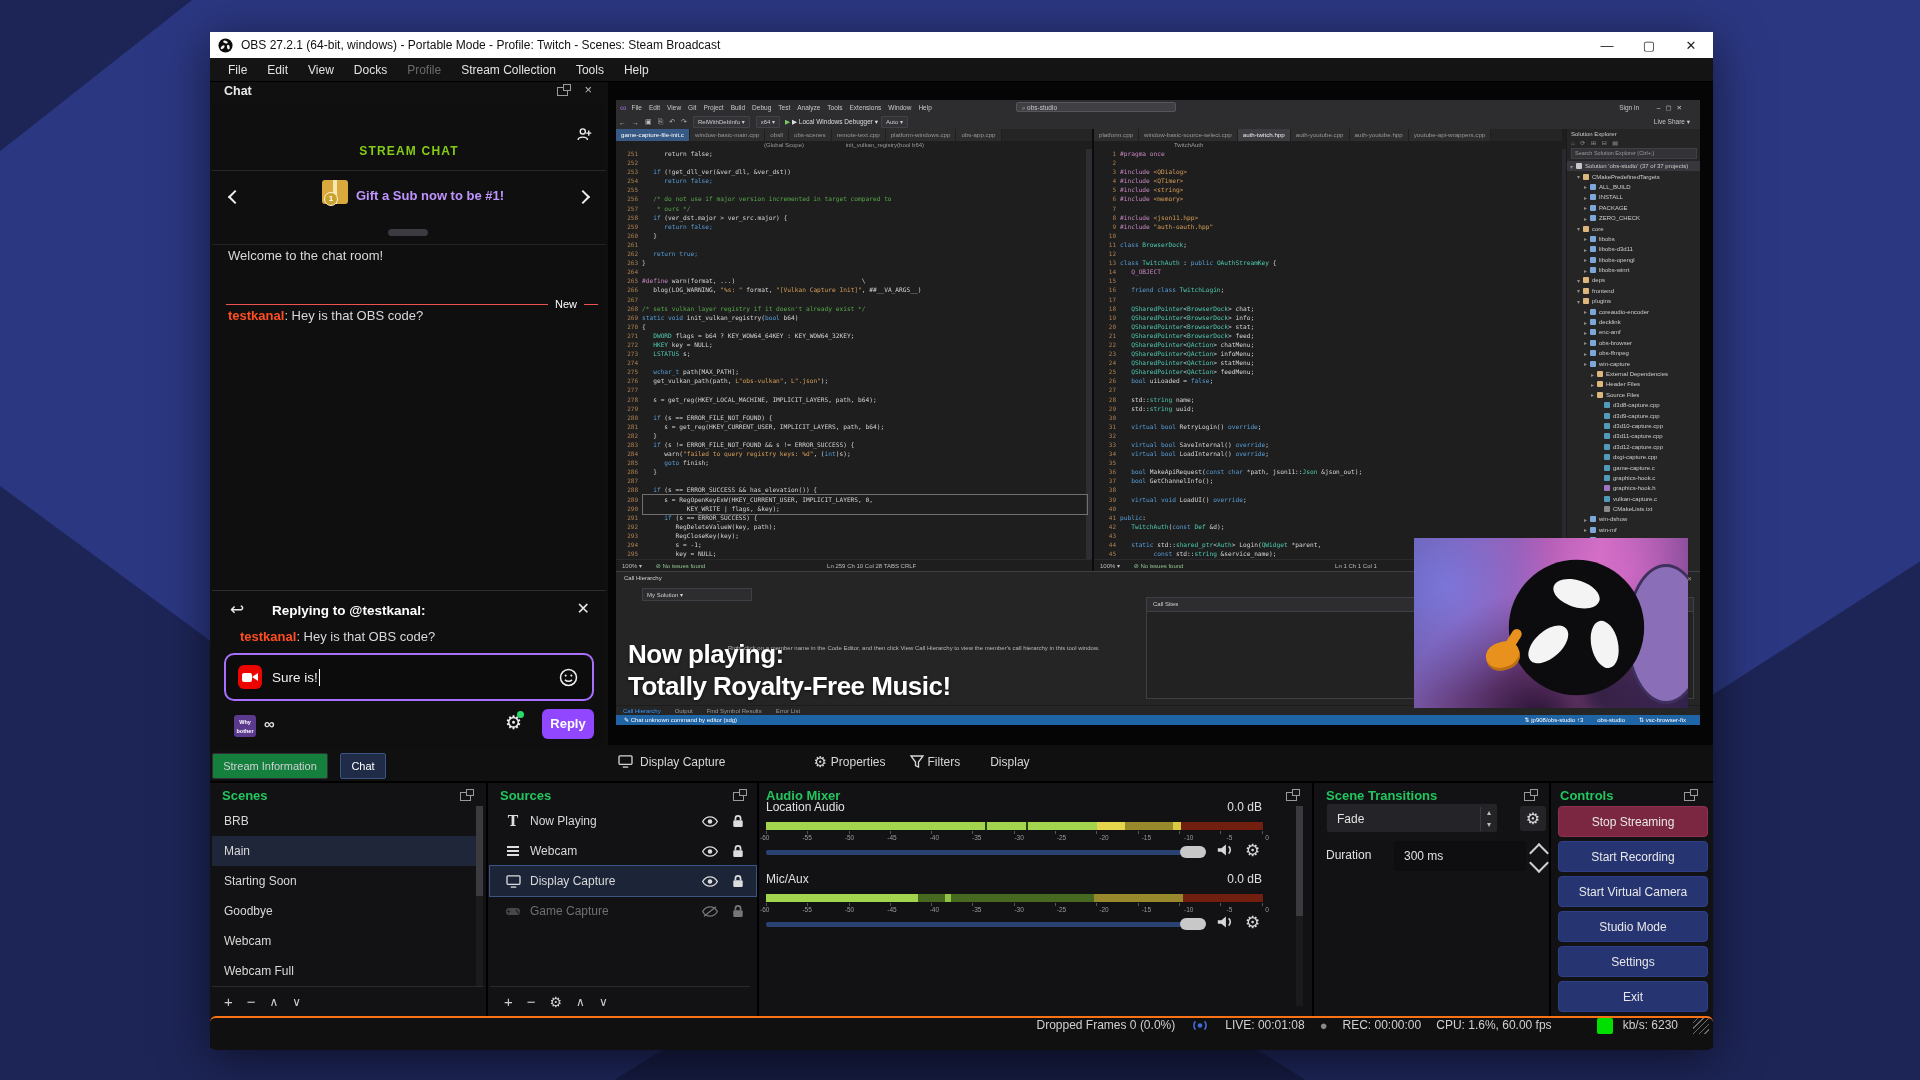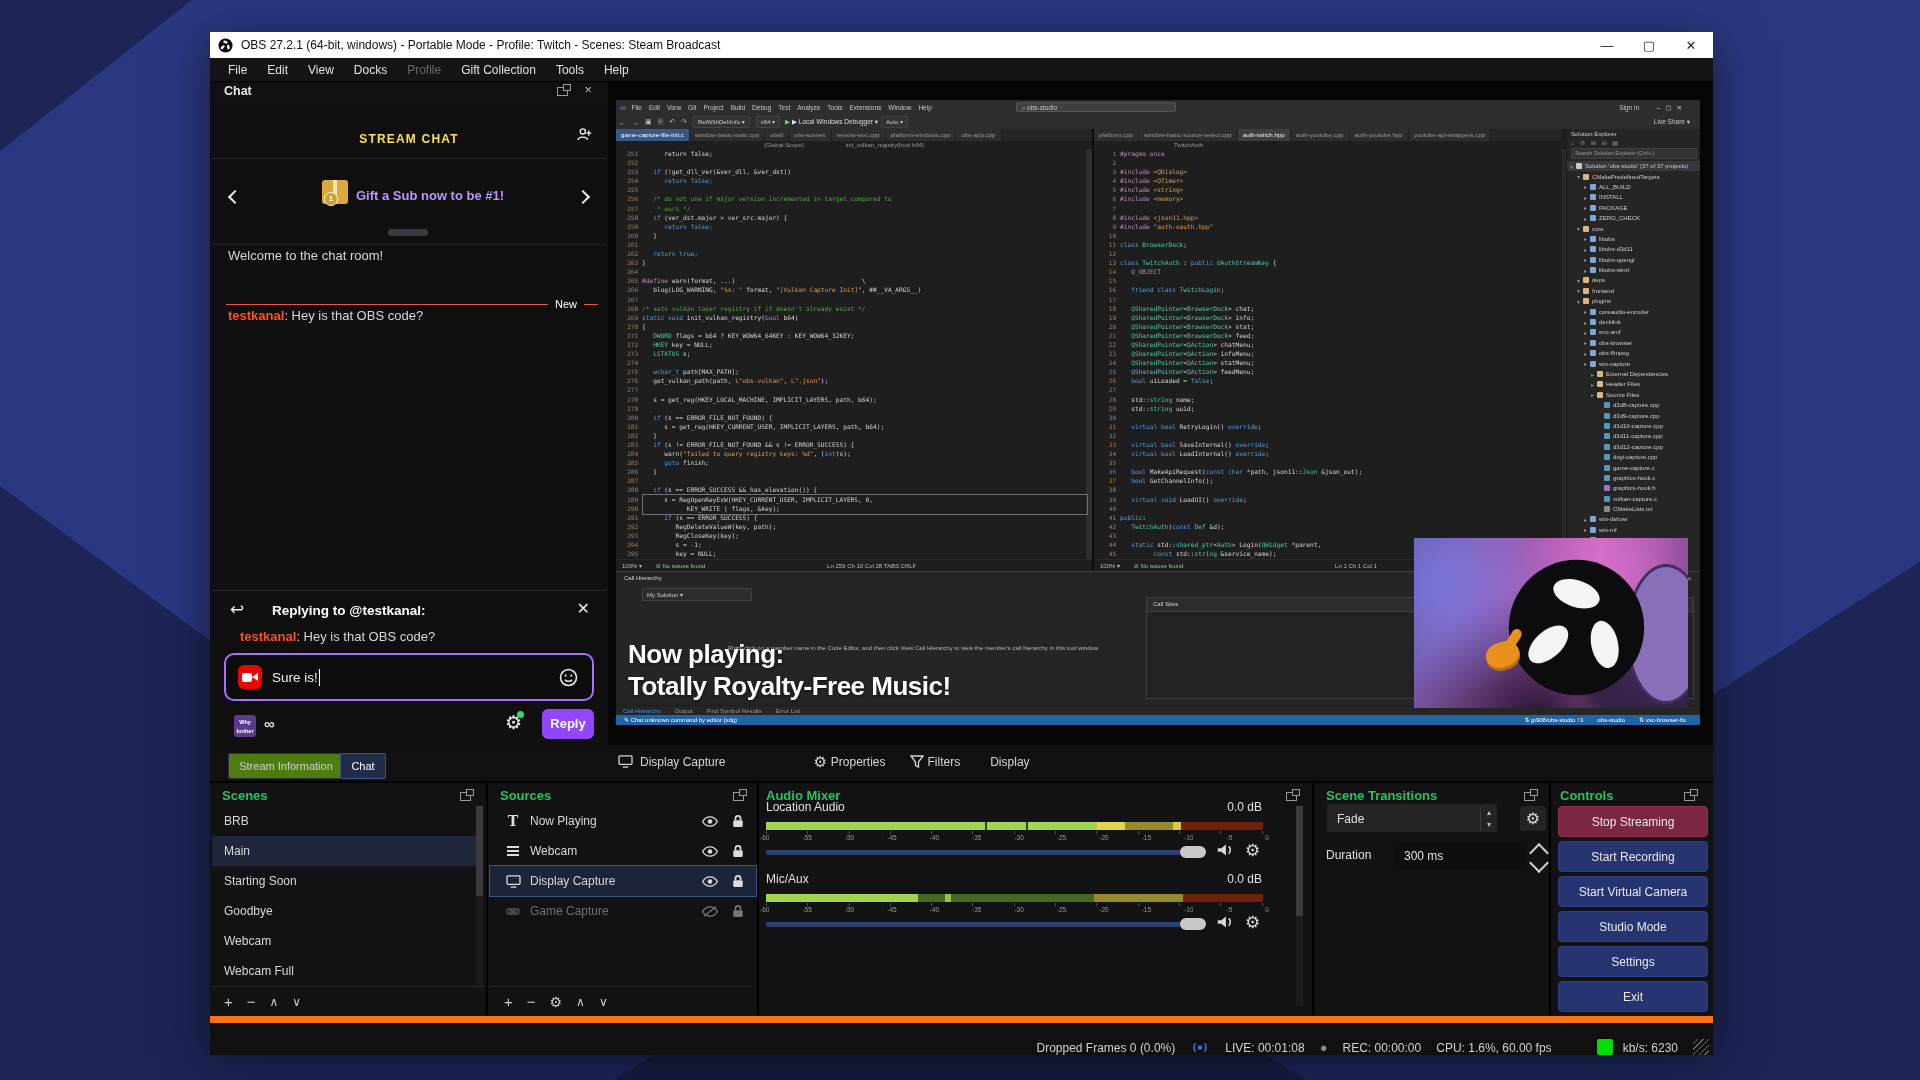--- a/index.html
+++ b/index.html
@@ -13,21 +13,21 @@
   .winbtn{position:absolute;top:32px;width:42px;height:26px;display:flex;align-items:center;justify-content:center;font-size:13px;color:#222;}
   #menubar{position:absolute;left:210px;top:58px;width:1503px;height:24px;background:#141414;border-bottom:1px solid #000;display:flex;align-items:center;padding-left:8px;box-sizing:border-box;}
   #menubar span{padding:0 10px;font-size:12px;color:#e2e2e2;}
   #menubar span.dis{color:#6a6a6a;}
   
   #dockhead{position:absolute;left:210px;top:82px;width:398px;height:20px;color:#e8e8e8;font-size:12.5px;font-weight:bold;}
   #dockhead .lbl{position:absolute;left:14px;top:2px;}
   .float-ic{display:inline-block;width:9px;height:7px;border:1px solid #9a9a9a;position:relative;}
   .float-ic::after{content:"";position:absolute;right:-4px;top:-4px;width:6px;height:5px;border:1px solid #9a9a9a;background:#151517;}
   #twitch{position:absolute;left:212px;top:104px;width:394px;height:644px;background:#0f0f10;}
-  #sc-head{position:absolute;left:212px;top:120px;width:394px;height:38px;border-bottom:1px solid #28282c;color:#fde047;font-weight:bold;font-size:12px;letter-spacing:1.2px;text-align:center;line-height:38px;}
+  #sc-head{position:absolute;left:212px;top:132px;width:394px;height:38px;border-bottom:1px solid #28282c;color:#84cc16;font-weight:bold;font-size:12px;letter-spacing:1.2px;text-align:center;line-height:38px;}
   .chev{display:inline-block;width:8px;height:8px;border-left:2px solid #efeff1;border-bottom:2px solid #efeff1;}
   #gift{position:absolute;left:212px;top:158px;width:394px;height:86px;border-bottom:1px solid #232327;}
   #gift .txt{position:absolute;left:144px;top:30px;font-size:13px;font-weight:bold;color:#bf94ff;}
   #giftbox{position:absolute;left:110px;top:22px;width:26px;height:24px;background:#d9a93e;border-radius:3px;}
   #giftbox::before{content:"";position:absolute;left:11px;top:0;width:4px;height:24px;background:#f6e6b0;}
   #giftbox::after{content:"1";position:absolute;left:2px;bottom:-2px;width:12px;height:12px;background:#caa22f;border:1px solid #fff3cf;border-radius:50%;color:#fff;font-size:8px;font-weight:bold;text-align:center;line-height:12px;}
   #gift-pill{position:absolute;left:176px;top:71px;width:40px;height:7px;border-radius:4px;background:#3a3a40;}
   .twmsg{font-size:13px;color:#d8d8dc;}
   .twuser{font-weight:bold;color:#ff4f21;}
   #newdiv{position:absolute;left:226px;top:282px;width:372px;display:flex;align-items:center;}
@@ -122,21 +122,21 @@
   .shandle{position:absolute;width:26px;height:12px;background:#c8c8c8;border-radius:6px;}
   .mixgear{position:absolute;font-size:17px;color:#d8d8d8;}
   .dbl{position:absolute;font-size:12px;color:#e0e0e0;}
   #fadecombo{position:absolute;left:1326px;top:803px;width:172px;height:30px;background:#242428;border:1px solid #141416;border-radius:3px;color:#e0e0e0;font-size:12px;line-height:30px;padding-left:10px;box-sizing:border-box;}
   #fadecombo .sp{position:absolute;right:6px;top:3px;font-size:8px;line-height:12px;color:#bbb;border-left:1px solid #39393e;padding-left:6px;}
   #trgear{position:absolute;left:1520px;top:806px;width:26px;height:25px;background:#242428;border-radius:3px;color:#d8d8d8;font-size:16px;text-align:center;line-height:25px;}
   #durfield{position:absolute;left:1394px;top:841px;width:132px;height:30px;background:#0e0e10;color:#e0e0e0;font-size:12px;line-height:30px;padding-left:10px;box-sizing:border-box;}
   .bigchev{position:absolute;left:1532px;width:12px;height:12px;border-left:2.5px solid #cfcfcf;border-bottom:2.5px solid #cfcfcf;}
   .ctrlbtn{position:absolute;left:1558px;width:148px;height:29px;border-radius:4px;background:#263572;border:1px solid #2e3f85;color:#e8e8e8;font-size:12px;display:flex;align-items:center;justify-content:center;}
   .ctrlbtn.danger{background:#7b2742;border-color:#8f3150;}
-  #statusbar{position:absolute;left:210px;top:1016px;width:1503px;height:32px;background:#101010;border-top:7px solid #f97316;display:flex;align-items:flex-end;justify-content:flex-end;font-size:12px;color:#d0d0d0;}
+  #statusbar{position:absolute;left:210px;top:1016px;width:1503px;height:32px;background:#101010;border-top:2px solid #f97316;display:flex;align-items:flex-start;justify-content:flex-end;font-size:12px;color:#d0d0d0;border-radius:6px;}
   #statusbar .it{margin-right:15px;white-space:nowrap;}
   #grip{width:16px;height:16px;margin-right:4px;background:repeating-linear-gradient(135deg,transparent 0 3px,#6a6a6a 3px 4px);}
   .greensq{width:16px;height:16px;background:#00e000;border-radius:2px;margin-right:10px;margin-left:30px;}
   svg{display:block;}
 </style>
 </head>
 <body>
 
 <div id="desktop">
 
@@ -163,21 +163,21 @@
   <div class="winbtn" style="left:1586px">—</div>
   <div class="winbtn" style="left:1628px">▢</div>
   <div class="winbtn" style="left:1670px">✕</div>
 
   <div id="menubar">
       <span>File</span>
       <span>Edit</span>
       <span>View</span>
       <span>Docks</span>
       <span class="dis">Profile</span>
-      <span>Gift Collection</span>
+      <span>Stream Collection</span>
       <span>Tools</span>
       <span>Help</span>
     </div>
 
   <div id="dockhead">
     <span class="lbl">Chat</span>
     <span class="float-ic" style="position:absolute;right:40px;top:5px"></span>
     <span style="position:absolute;right:16px;top:0;color:#bbb;font-weight:normal;font-size:13px">×</span>
   </div>
   <div id="twitch"></div>
@@ -225,21 +225,21 @@
             <path d="M6.3 12.3 C8 14.6 12 14.6 13.7 12.3" fill="none" stroke="#efeff1" stroke-width="1.6"></path>
           </svg>
       </span>
     </div>
     <div id="emobadge">Why bother</div>
     <span id="inf">∞</span>
     <span id="rgear">⚙<span class="dot"></span></span>
     <div id="replybtn">Reply</div>
   </div>
   <div id="chattabs">
-      <div class="dtab" style="left: 228px; width: 114px; background: #4d7c0f; border: 1px solid rgb(48, 48, 54); color: rgb(207, 207, 211);">Stream Information</div>
+      <div class="dtab" style="left: 212px; width: 114px; background: #15803d; border: 1px solid rgb(48, 48, 54); color: rgb(207, 207, 211);">Stream Information</div>
       <div class="dtab" style="left: 340px; width: 44px; background: rgb(31, 43, 71); border: 1px solid rgb(60, 84, 128); color: rgb(255, 255, 255);">Chat</div>
     </div>
 
   <div id="preview"></div>
   <div id="canvas">
     <div class="vsrow" id="vs-title">
       <span style="color:#9b6bd3;font-size:9px;margin:0 5px 0 4px">∞</span>
       <span id="vsmenu" style="display:flex">
           <span>File</span>
           <span>Edit</span>

